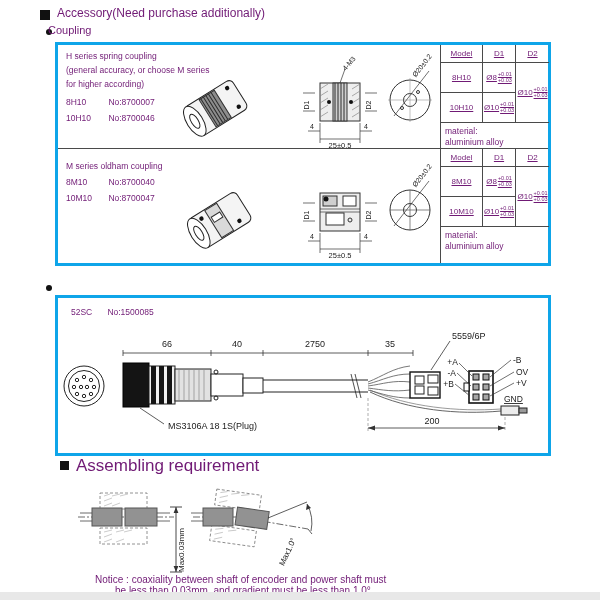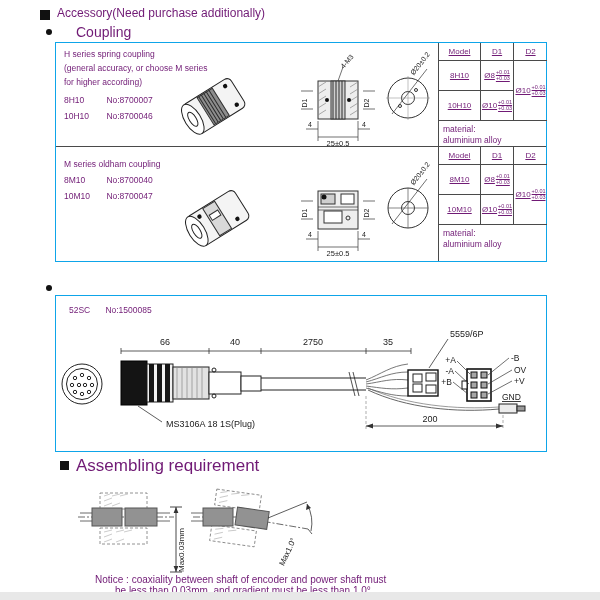--- a/index.html
+++ b/index.html
@@ -1,21 +1,21 @@
 <!DOCTYPE html>
 <html><head>
 <meta charset="utf-8">
 <style>
   html,body{margin:0;padding:0;background:#e8e8e8;}
   #page{position:relative;width:600px;height:592px;background:#ffffff;
         font-family:"Liberation Sans",sans-serif;color:#701a75;overflow:hidden;}
   .abs{position:absolute;}
   .sq-bullet{width:10px;height:10px;background:#111;}
   .dot-bullet{width:6px;height:6px;background:#111;border-radius:50%;}
-  .box{border:1px solid #0ea5e9;}
+  .box{border:3px solid #0ea5e9;}
   .t12{font-size:12px;} .t11{font-size:17px;} .t10{font-size:9.5px;}
   .t9{font-size:8.5px;} .t8{font-size:10px;}
   .mono-line span.mname{display:inline-block;width:40px;}
   .spec-table{display:grid;grid-template-columns:42px 33px 33px;
       border-left:1px solid #4a4a4a;font-size:8px;box-sizing:border-box;}
   .spec-table .c{border-right:1px solid #4a4a4a;border-bottom:1px solid #4a4a4a;
       display:flex;align-items:center;justify-content:center;box-sizing:border-box;text-decoration:underline;}
   .spec-table .c.lastcol{border-right:none;}
   .spec-table .mat{border-right:none;border-bottom:none;display:block;
       padding:3px 0 8px 4px;font-size:8.5px;line-height:1.35;}
@@ -26,21 +26,21 @@
       background:repeating-linear-gradient(90deg,#999 0 3px,#fff 3px 6px);}
 </style>
 </head>
 <body>
 
 <div id="page">
 
   <div class="abs sq-bullet" style="left:40px;top:10px"></div>
   <div class="abs t12" style="left:57px;top:6px">Accessory(Need purchase additionally)</div>
   <div class="abs dot-bullet" style="left:46px;top:29px"></div>
-  <div class="abs" style="left:76px;top:24px;font-size:14px">Coupling</div>
+  <div class="abs" style="left:48px;top:24px;font-size:11px">Coupling</div>
 
   <div class="abs box" style="left:55px;top:42px;width:490px;height:218px">
     <div class="abs" style="left:0;top:103px;width:100%;border-top:1px solid #4a4a4a"></div>
 
     <div class="abs t9" style="left:8px;top:6px">H series spring coupling</div>
     <div class="abs t9" style="left:8px;top:20px">(general accuracy, or choose M series</div>
     <div class="abs t9" style="left:8px;top:34px">for higher according)</div>
     <div class="abs t9 mono-line" style="left:8px;top:52px">
       <span class="mname">8H10</span>
       <span>No:8700007</span>

